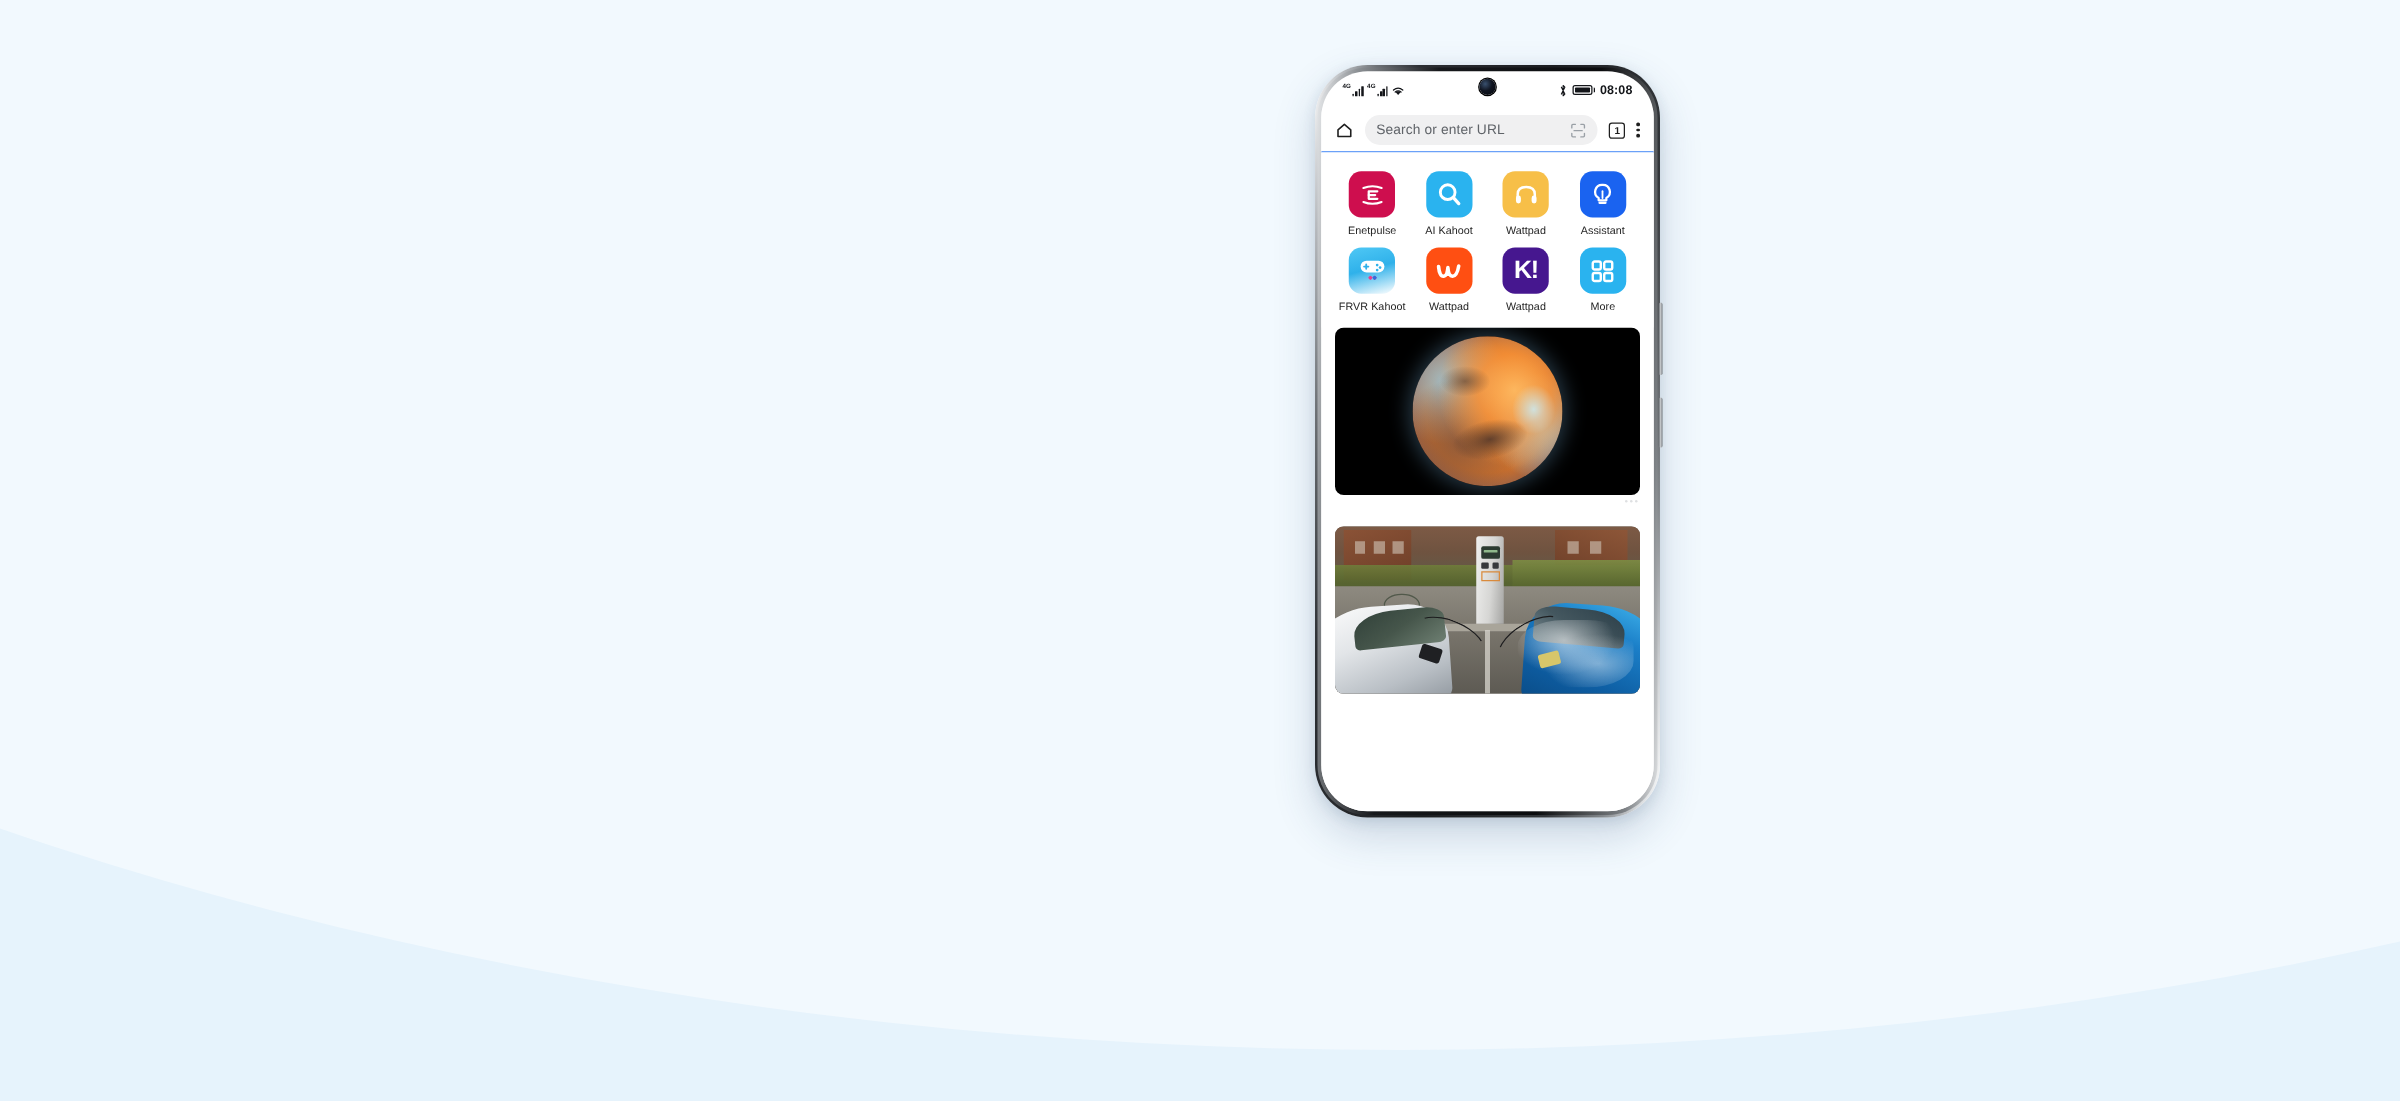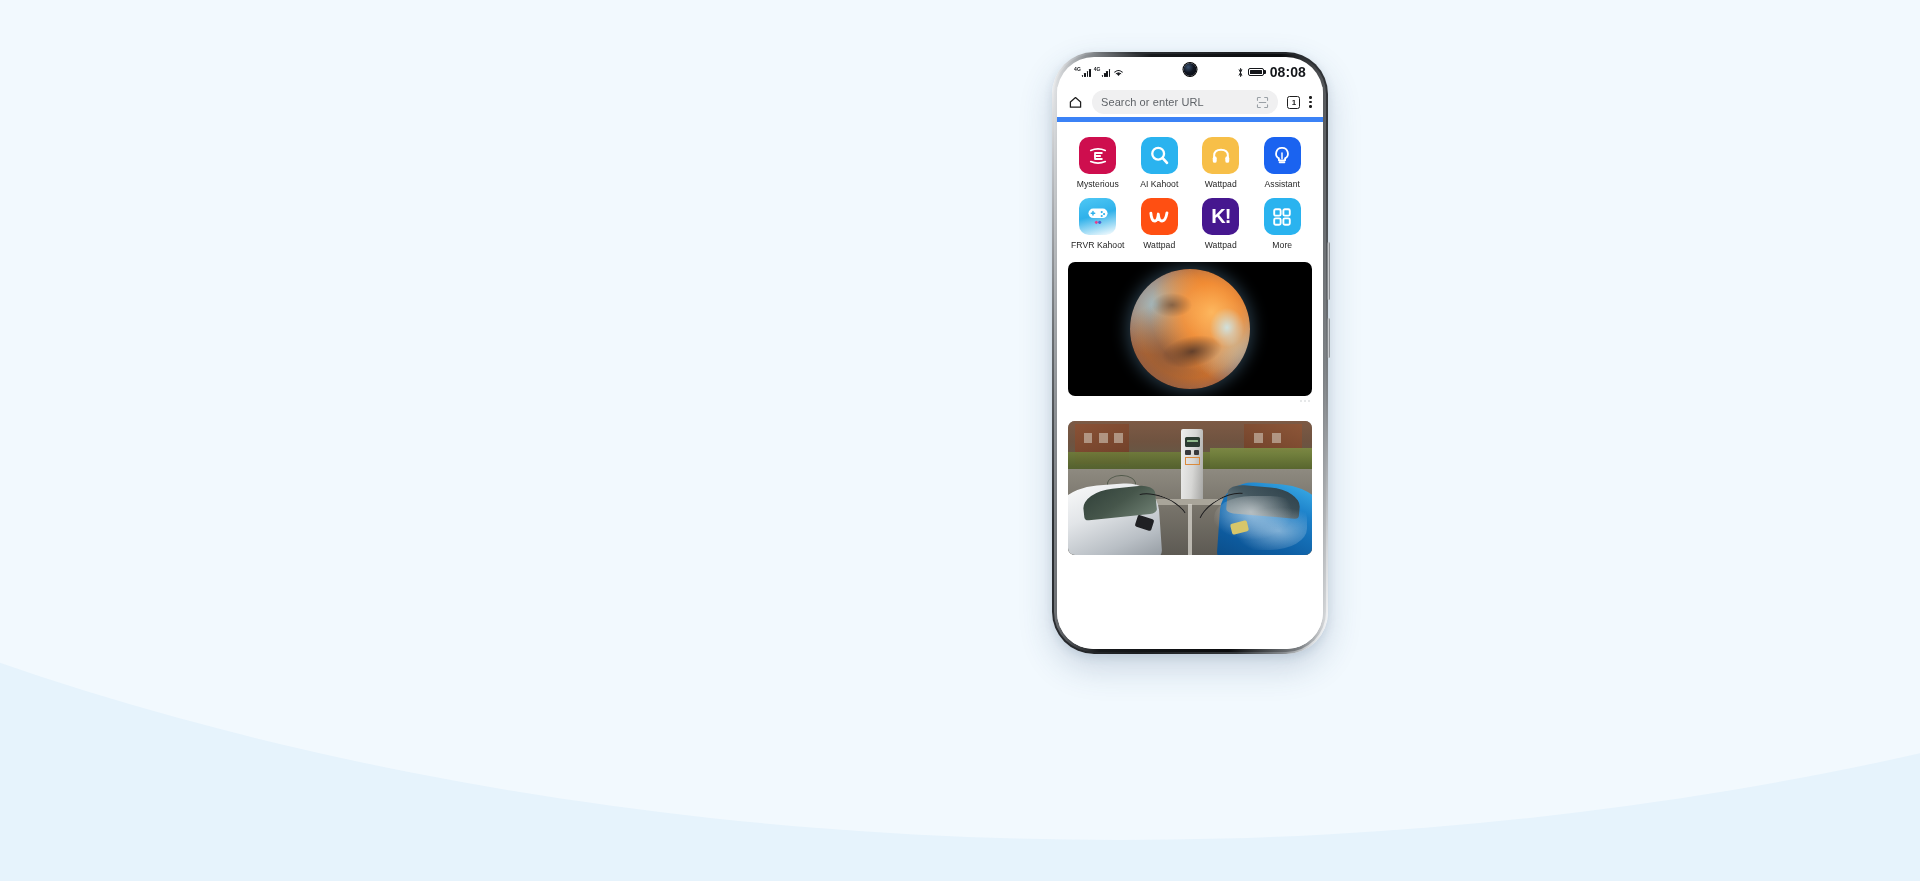--- a/index.html
+++ b/index.html
@@ -96,29 +96,29 @@
   #battery-shell {
     width:16px; height:8px;
     border:1.1px solid #14161a; border-radius:2px;
     padding:1px; display:flex; align-items:stretch;
   }
   #battery-fill { width:100%; background:#14161a; border-radius:.6px; }
   #battery-tip {
     width:1.4px; height:3.5px; background:#14161a;
     border-radius:0 1px 1px 0; margin-left:.8px;
   }
-  #status-time { font-size:14px; font-weight:600; }
+  #status-time { font-size:10px; font-weight:600; }
 
   
   #browser-toolbar {
     height:35px;
     display:flex; align-items:center;
     gap:9px; padding:0 11px;
     background:#fff;
-    border-bottom:5px solid #3b82f6;
+    border-bottom:1px solid #3b82f6;
   }
   #search-pill {
     flex:1; height:24px;
     background:#f0f0f1; border-radius:13px;
     display:flex; align-items:center;
     padding:0 9px;
   }
   #search-placeholder {
     flex:1;
     font-size:11px; color:#5f6368;
@@ -410,21 +410,21 @@
 
         <div class="shortcut-cell">
           <div class="shortcut-icon" style="background:#ce0e4e;">
             <svg width="24" height="24" viewBox="0 0 28 28" fill="none">
               <path d="M5.5 7.5 Q14 4 22.5 7.5" stroke="#fff" stroke-width="1.9" fill="none" stroke-linecap="round"></path>
               <path d="M5.5 20.5 Q14 24 22.5 20.5" stroke="#fff" stroke-width="1.9" fill="none" stroke-linecap="round"></path>
               <path d="M18.5 10.5 H10.5 V17.5 H18.5" stroke="#fff" stroke-width="2.1" fill="none" stroke-linecap="round" stroke-linejoin="round"></path>
               <path d="M10.5 14 H16.5" stroke="#fff" stroke-width="2.1" stroke-linecap="round"></path>
             </svg>
           </div>
-          <div class="shortcut-label">Mysterious</div>
+          <div class="shortcut-label">Enetpulse</div>
         </div>
 
         <div class="shortcut-cell">
           <div class="shortcut-icon" style="background:#2ab3ef;">
             <svg width="25" height="25" viewBox="0 0 28 28" fill="none">
               <circle cx="12.5" cy="12" r="6.6" stroke="#fff" stroke-width="2.6" fill="none"></circle>
               <path d="M17.6 17 L22.4 22.2" stroke="#fff" stroke-width="3" stroke-linecap="round"></path>
             </svg>
           </div>
           <div class="shortcut-label">AI Kahoot</div>

